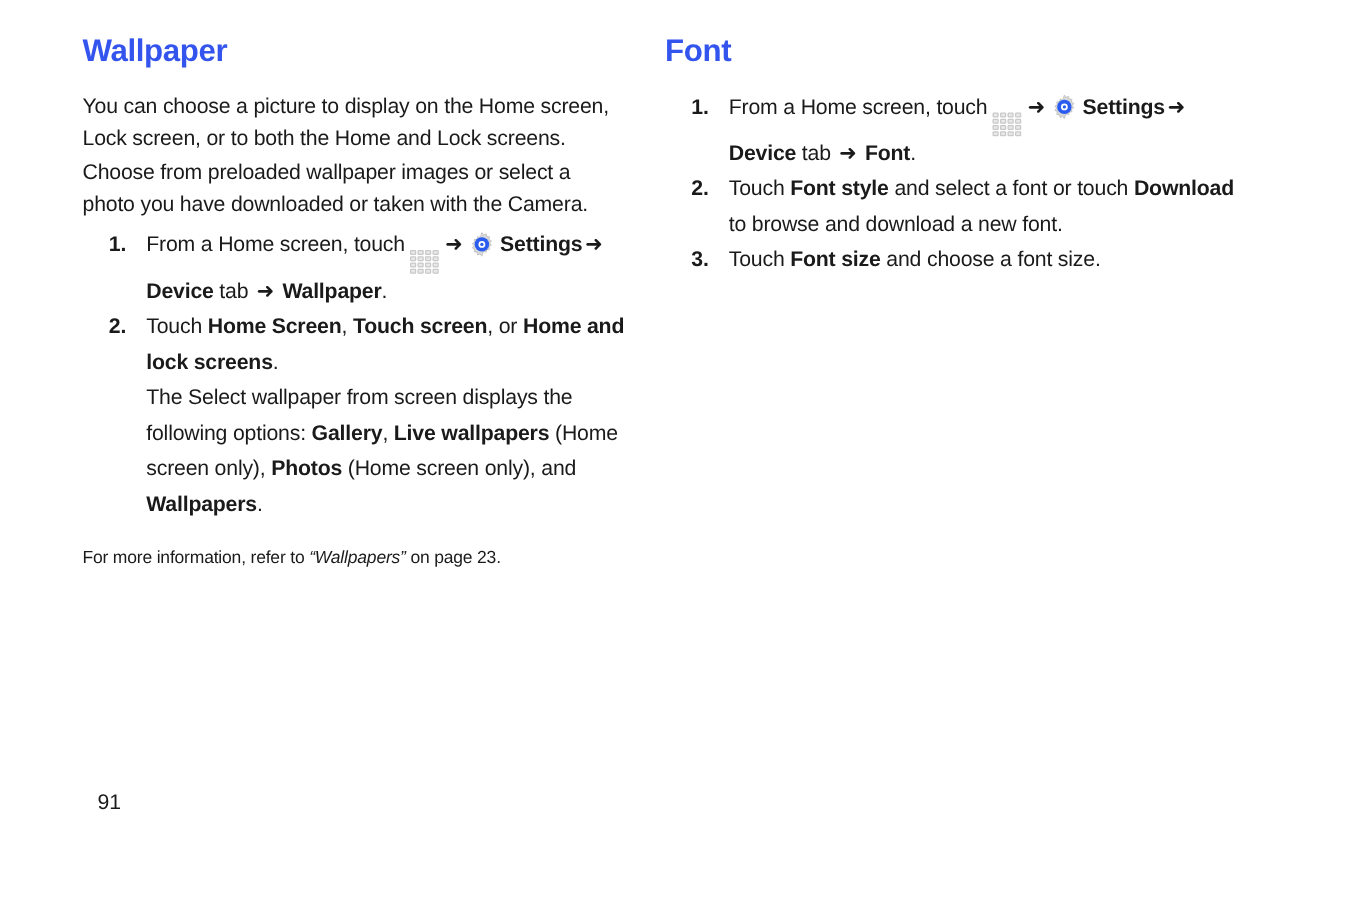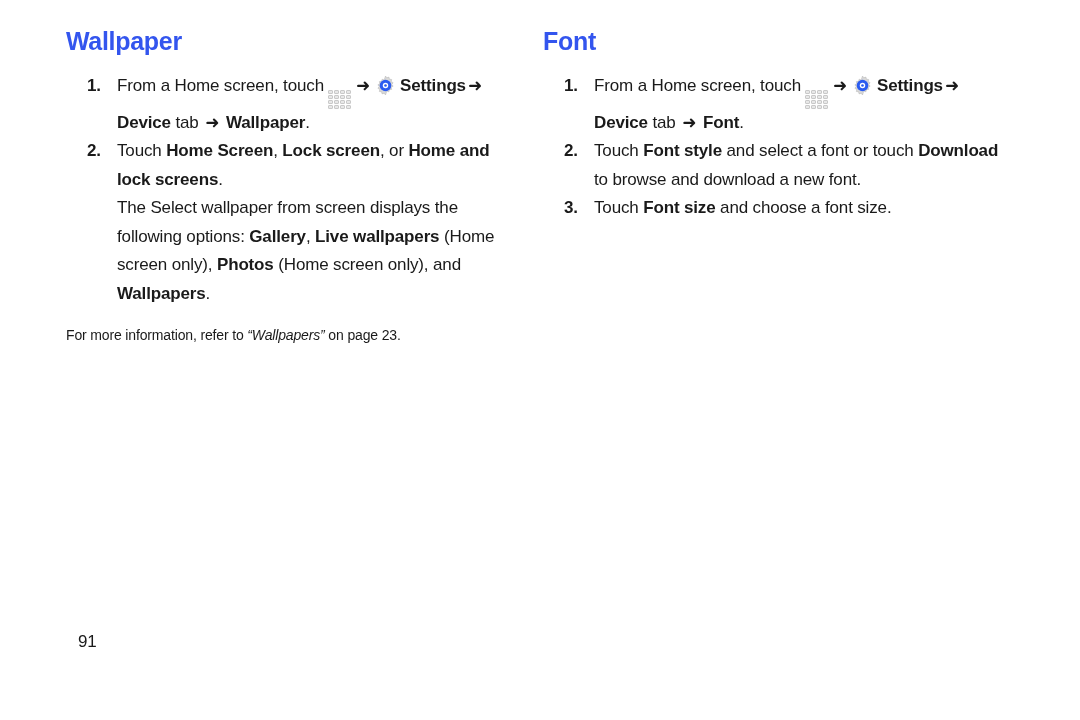--- a/index.html
+++ b/index.html
@@ -21,21 +21,21 @@
     position: absolute;
     inset: 0;
   }
 
   .columns {
     position: absolute;
     top: 28px;
     left: 0;
     right: 0;
     display: flex;
-    gap: 11px;
+    gap: 0;
   }
 
   .column {
     width: 500px;
     box-sizing: border-box;
   }
   .column.left  { padding-left: 66px; padding-right: 0px; }
   .column.right { padding-left: 32px; padding-right: 0px; }
 
   h1.section-title {
@@ -145,20 +145,21 @@
 <body>
 
 <div class="page">
 
   <div class="columns">
 
     <div class="column left">
 
       <h1 class="section-title">Wallpaper</h1>
 
+      <p class="intro">You can choose a picture to display on the Home screen, Lock screen, or to both the Home and Lock screens. Choose from preloaded wallpaper images or select a photo you have downloaded or taken with the Camera.</p>
 
       <ol class="steps">
 
         <li class="step">
           <span class="step-num">1.</span><span>From a Home screen, touch</span><span class="icon-apps">
               <span></span>
               <span></span>
               <span></span>
               <span></span>
               <span></span>
@@ -178,21 +179,21 @@
               <path fill="#d8d8d8" stroke="#b5b5b5" stroke-width="0.6" d="M12 1.2l1.5 2.0 2.4-0.8 0.6 2.5 2.5 0.2-0.5 2.5 2.2 1.2-1.5 2.0 1.5 2.0-2.2 1.2 0.5 2.5-2.5 0.2-0.6 2.5-2.4-0.8L12 22.8l-1.5-2.0-2.4 0.8-0.6-2.5-2.5-0.2 0.5-2.5-2.2-1.2 1.5-2.0-1.5-2.0 2.2-1.2-0.5-2.5 2.5-0.2 0.6-2.5 2.4 0.8z"></path>
               <circle cx="12" cy="12" r="6.6" fill="#2b5cf0"></circle>
               <circle cx="12" cy="12" r="3.1" fill="#ffffff"></circle>
               <circle cx="12" cy="12" r="1.5" fill="#2b5cf0"></circle>
             </svg>
           </span><b>Settings</b><span class="arrow">➜</span><br>
           <b>Device</b><span> tab </span><span class="arrow">➜</span> <b>Wallpaper</b><span>.</span>
         </li>
 
         <li class="step">
-          <span class="step-num">2.</span><span>Touch </span><b>Home Screen</b><span>, </span><b>Lock screen</b><span>, or </span><b>Home and lock screens</b><span>.</span>
+          <span class="step-num">2.</span><span>Touch </span><b>Home Screen</b><span>, </span><b>Touch screen</b><span>, or </span><b>Home and lock screens</b><span>.</span>
 
           <div class="sub-para">
             <span>The Select wallpaper from screen displays the following options: </span><b>Gallery</b><span>, </span><b>Live wallpapers</b><span> (Home screen only), </span><b>Photos</b><span> (Home screen only), and </span><b>Wallpapers</b><span>.</span>
           </div>
         </li>
 
       </ol>
 
       <p class="note">
         <span>For more information, refer to </span><i>“Wallpapers”</i><span> on page 23.</span>

